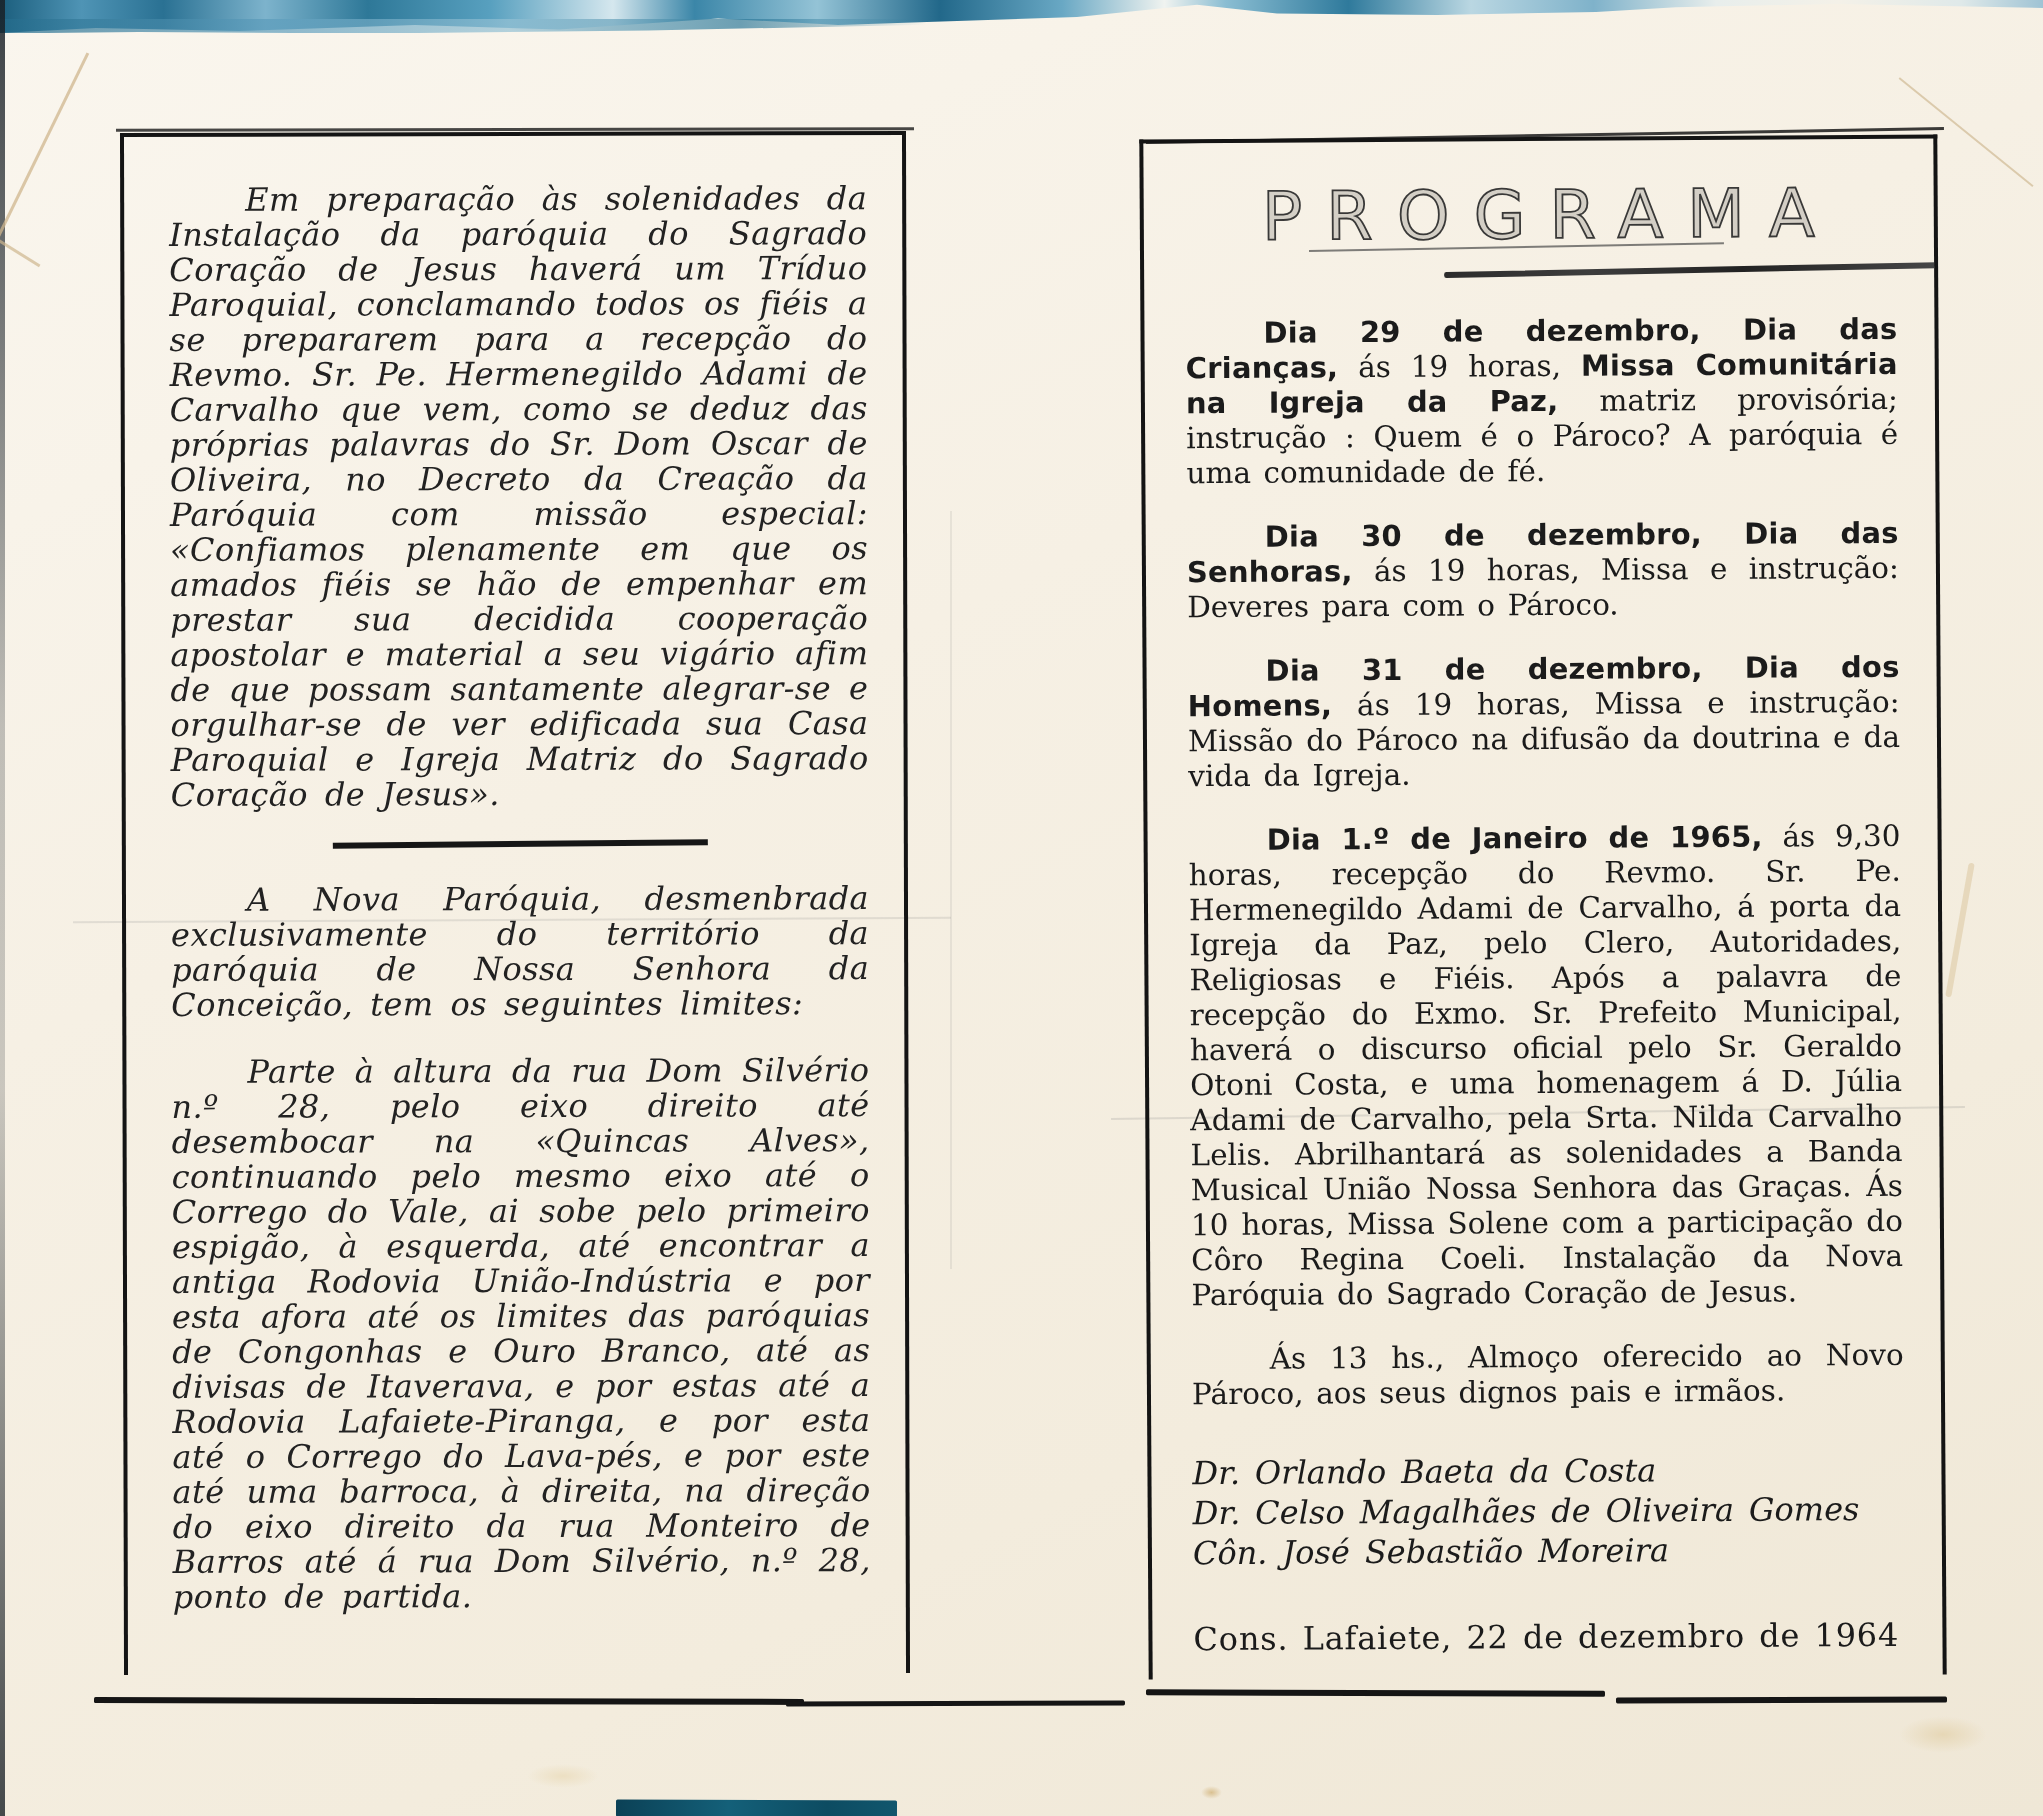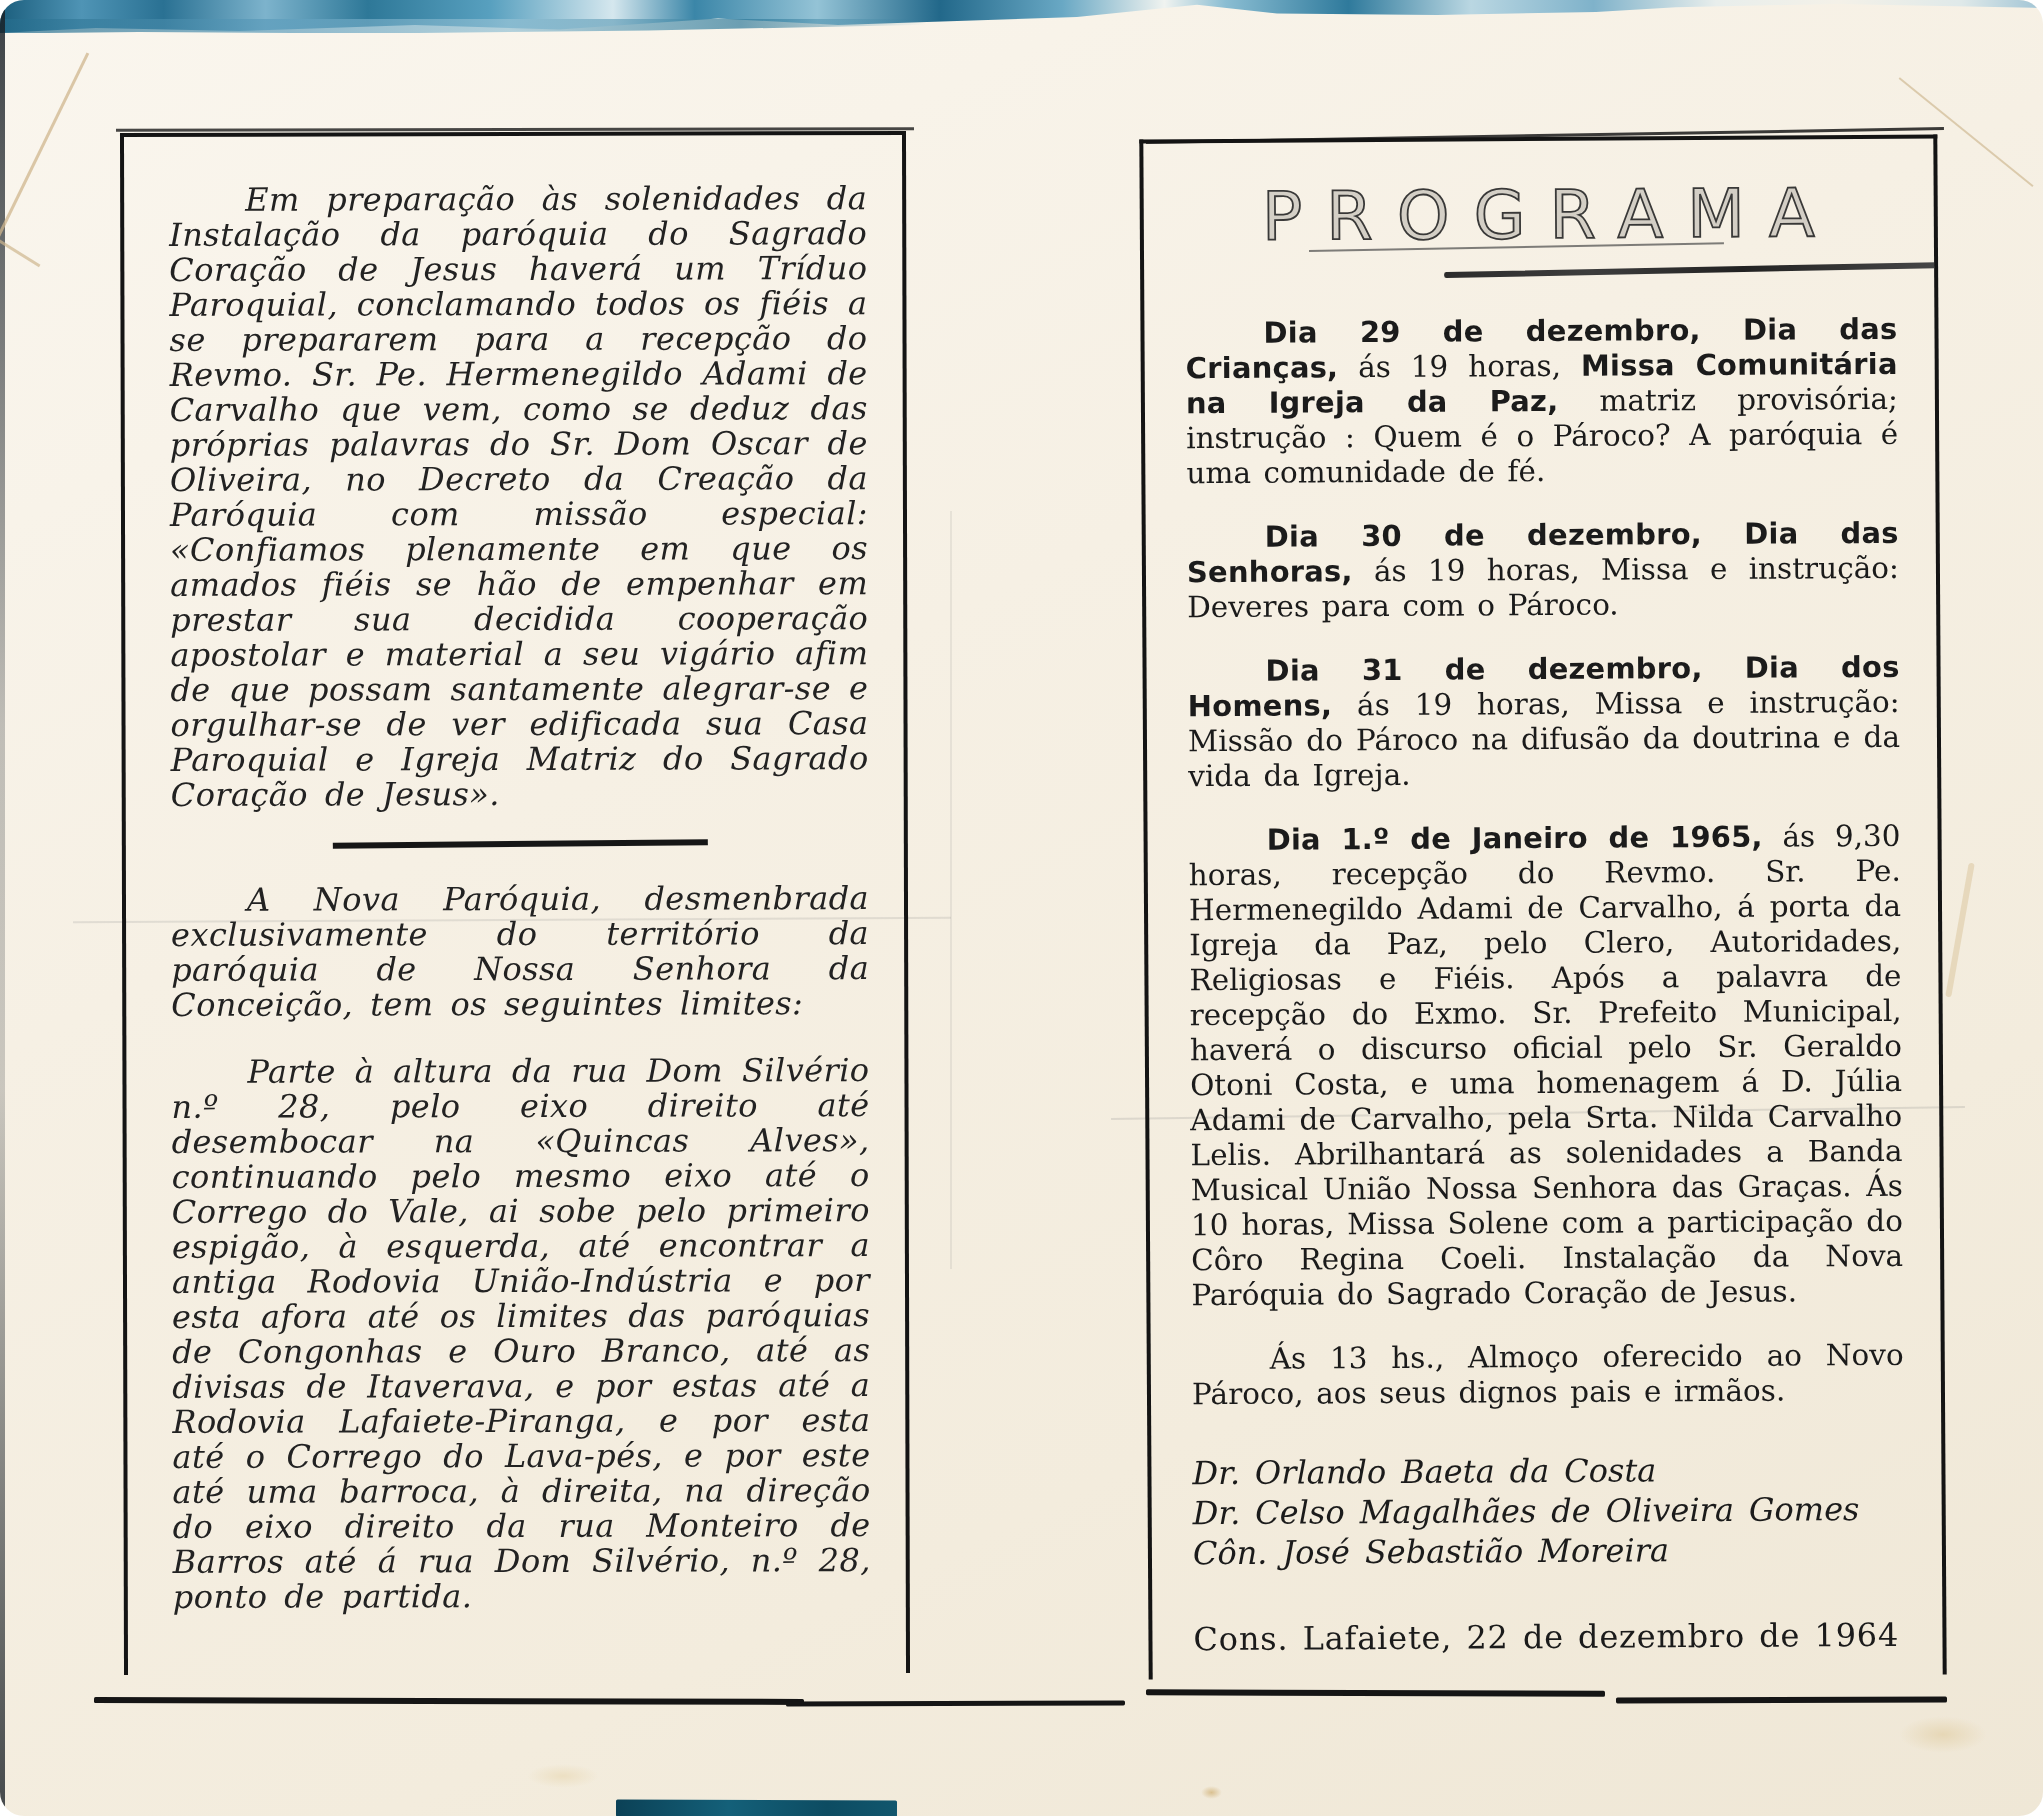--- a/index.html
+++ b/index.html
@@ -1,19 +1,19 @@
 <!DOCTYPE html>
 <html style="font-size:12.8px"><head>
 <meta charset="utf-8">
 <style>
   html,body{margin:0;padding:0;}
   body{width:2043px;height:1816px;overflow:hidden;}
   #page{position:relative;width:2043px;height:1816px;overflow:hidden;
         background:linear-gradient(155deg,#faf6ee 0%,#f6f0e4 38%,#f3ecdd 72%,#efe7d6 100%);
-        font-family:"DejaVu Serif", serif;color:#1c1c1c;border-radius:24px;}
+        font-family:"DejaVu Serif", serif;color:#1c1c1c;}
   
   .scan-edge-left{position:absolute;left:0;top:0;width:4.8px;height:1816px;
      background:linear-gradient(180deg,rgba(25,32,38,.85) 0%,rgba(25,32,38,.25) 40%,rgba(25,32,38,.2) 60%,rgba(25,32,38,.8) 100%);}
   .scan-band-top{position:absolute;left:0;top:0;width:2043px;height:37px;
      background:linear-gradient(90deg,#1b5e7d 0%,#4f94b5 4%,#2a7193 8%,#7db3cc 13%,#2e7898 18%,#58a0bf 24%,#d5e7ee 30%,#3b86a8 34%,#94c3d6 40%,#22688a 46%,#69a8c4 52%,#f0f3f0 57%,#8abdd2 60%,#2f7a9c 66%,#bad7e2 72%,#7fb2ca 78%,#e8eeec 84%,#f4f1e8 90%,#dfe9e9 96%,#9fc3d4 100%);
      clip-path:polygon(0 0,2043px 0,2043px 8px,1836px 4px,1676px 7.2px,1596px 12px,1437px 15px,1277px 13.6px,1197px 4.8px,1077px 17px,942px 21.5px,838px 25px,718px 18.4px,559px 29.5px,415px 25px,239px 31px,96px 28px,0 33px);}
   .scan-band-top2{position:absolute;left:0;top:19px;width:926px;height:14.4px;opacity:.7;
      background:linear-gradient(90deg,#246c8c,#5d9dbc 30%,#94c1d4 55%,#2f7a9a 80%,rgba(47,122,154,0));
      clip-path:polygon(0 0,100% 0,100% 40%,70% 80%,40% 100%,15% 90%,0 100%);}
   .scan-bar-bottom{position:absolute;left:616px;top:1800px;width:281px;height:17px;border-radius:1.6px;

